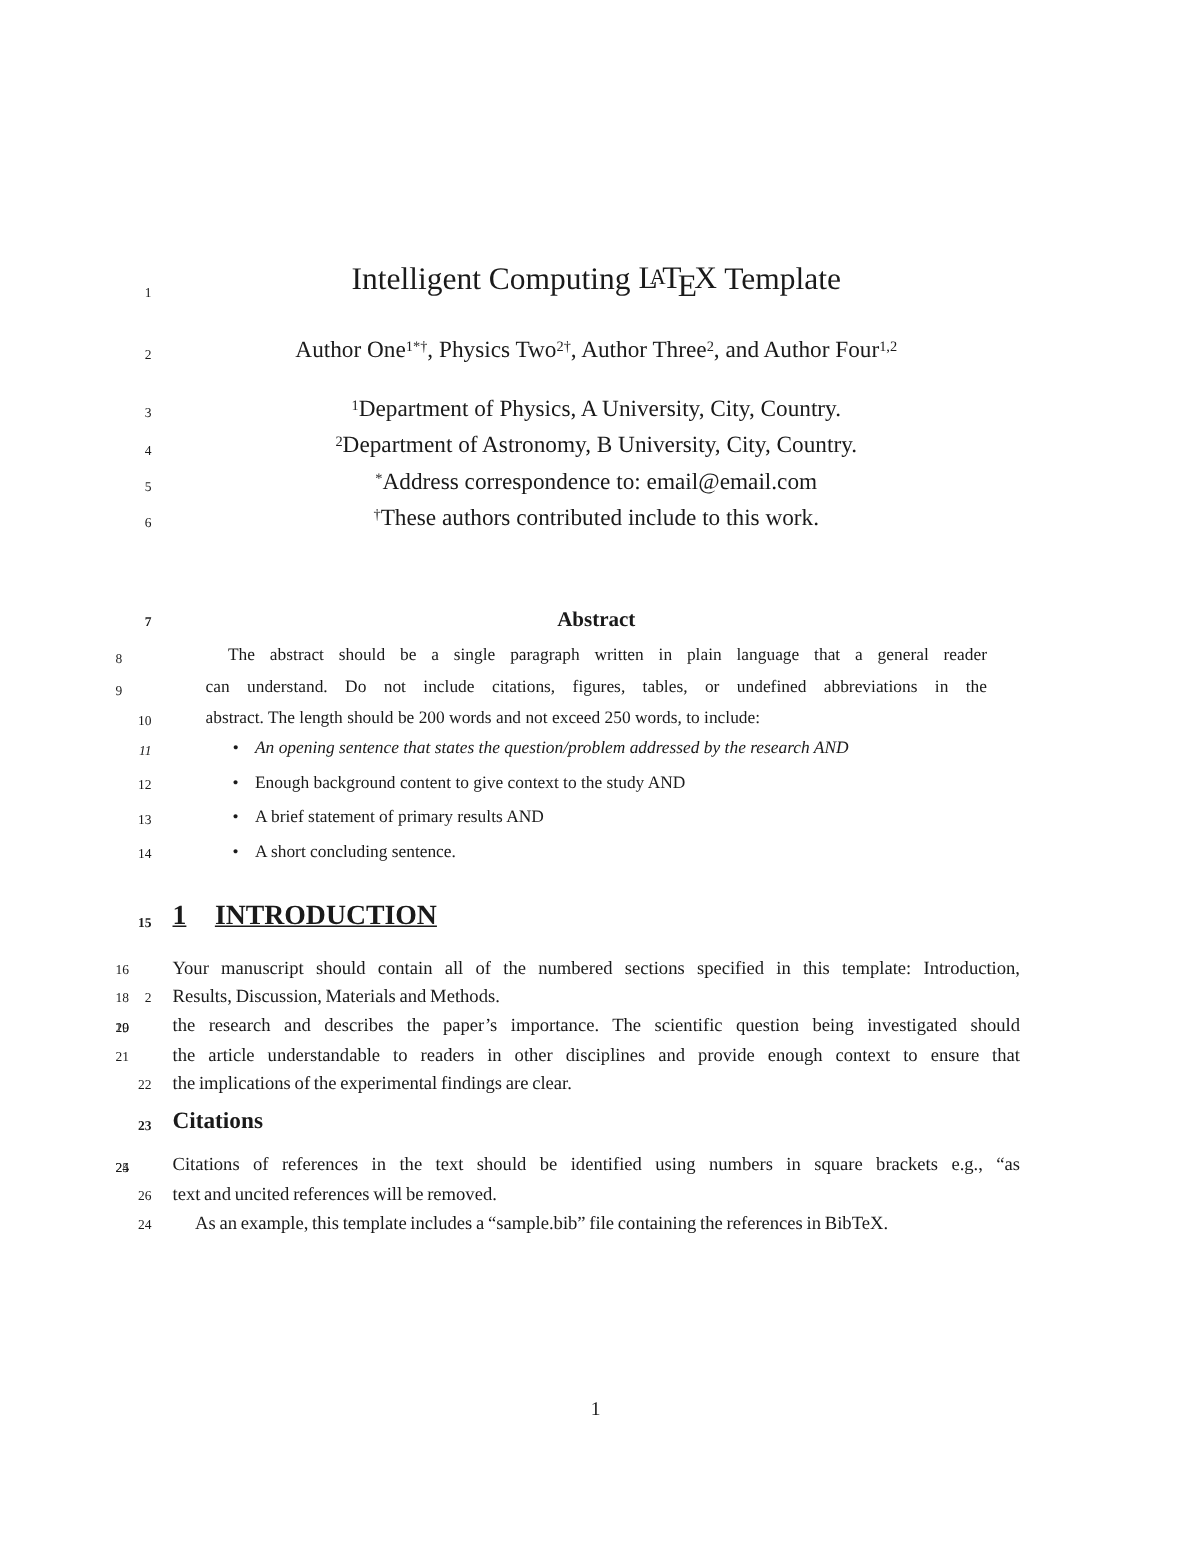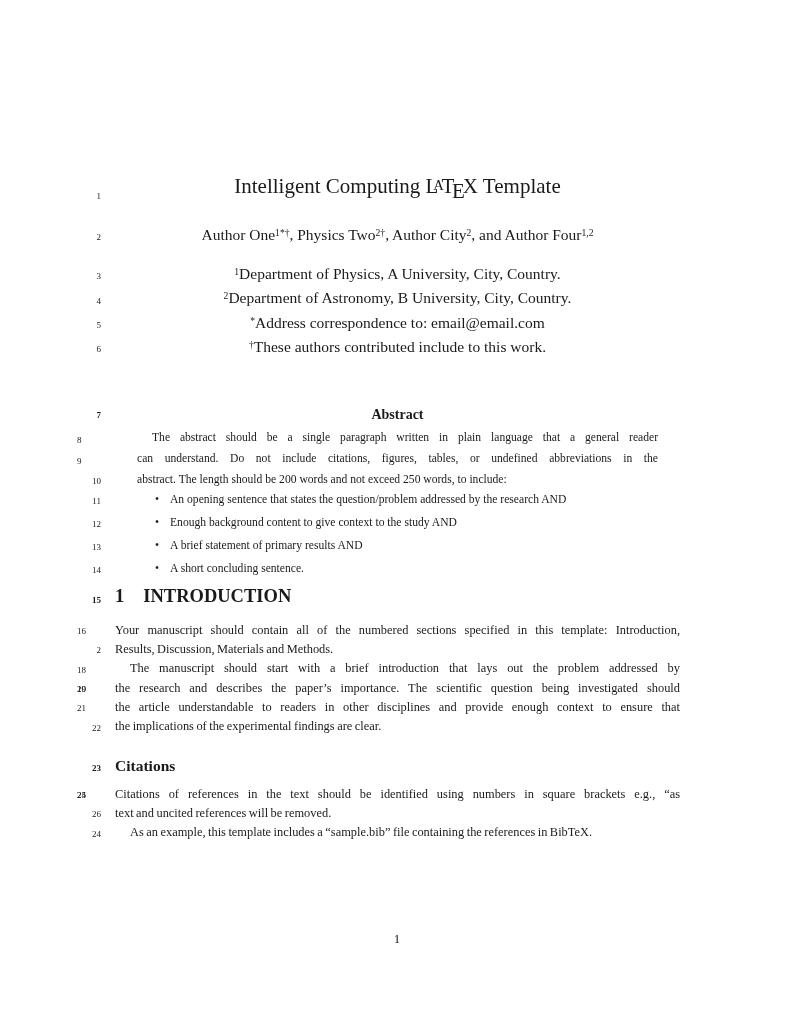--- a/index.html
+++ b/index.html
@@ -18,61 +18,61 @@
   }
   .title   { margin-top: 171px; font-size: 21px; line-height: 28px; text-align: center; }
   .authors { margin-top: 16px; font-size: 15.5px; line-height: 23px; text-align: center; }
   .affil   { font-size: 15.5px; line-height: 22px; text-align: center; }
   .affil-first { margin-top: 15px; }
   .note    { font-size: 15.5px; line-height: 22px; text-align: center; }
   .abs-head { margin-top: 47px; font-size: 14px; line-height: 19px; font-weight: bold; text-align: center; }
   .abs     { font-size: 11.6px; line-height: 20.7px; padding: 0 22px; }
   .abs-first { margin-top: 4px; }
   .bullet  { font-size: 11.6px; line-height: 20px; padding-left: 40px; margin-top: 2.8px; }
-  .bullet-first { margin-top: 0; }
+  .bullet-first { margin-top: 0; font-style: italic; }
   .bullet-glyph { display: inline-block; width: 15px; text-indent: 0; }
-  .sec-head { margin-top: 4px; font-size: 18.5px; line-height: 26px; font-weight: bold; }
+  .sec-head { margin-top: 20px; font-size: 18.5px; line-height: 26px; font-weight: bold; text-decoration: underline; }
   .secnum  { margin-right: 19px; }
-  .sub-head { margin-top: 18px; font-size: 15.5px; line-height: 22px; font-weight: bold; }
+  .sub-head { margin-top: 5px; font-size: 15.5px; line-height: 22px; font-weight: bold; }
   .body    { font-size: 12.4px; line-height: 19.3px; word-spacing: -0.6px; }
   .after-sec { margin-top: 12px; }
   .after-sub { margin-top: 8px; }
   .ind { text-indent: 15px; }
   .j { text-align: justify; text-align-last: justify; }
   .sup { font-size: 62%; vertical-align: 0.45em; letter-spacing: 0; word-spacing: normal; }
   .lA { font-size: 70%; vertical-align: 0.23em; margin-left: -0.36em; margin-right: -0.15em; }
   .lE { vertical-align: -0.21em; margin-left: -0.12em; margin-right: -0.09em; }
   .page-number {
     position: absolute; left: 0; right: 0; top: 931px; text-align: center;
     font-size: 13px; color: #1a1a1a;
   }
 </style>
 </head>
 <body>
 
 <div class="page">
   <div class="content" id="doc-content">
       <div class="line title"><span class="lnum">1</span><span>Intelligent Computing </span><span><span>L</span><span class="lA">A</span><span>T</span><span class="lE">E</span><span>X</span></span><span> Template</span></div>
-      <div class="line authors"><span class="lnum">2</span><span>Author One</span><span class="sup">1*†</span><span>, Physics Two</span><span class="sup">2†</span><span>, Author City</span><span class="sup">2</span><span>, and Author Four</span><span class="sup">1,2</span></div>
+      <div class="line authors"><span class="lnum">2</span><span>Author One</span><span class="sup">1*†</span><span>, Physics Two</span><span class="sup">2†</span><span>, Author Three</span><span class="sup">2</span><span>, and Author Four</span><span class="sup">1,2</span></div>
       <div class="line affil affil-first"><span class="lnum">3</span><span class="sup">1</span><span>Department of Physics, A University, City, Country.</span></div>
       <div class="line affil"><span class="lnum">4</span><span class="sup">2</span><span>Department of Astronomy, B University, City, Country.</span></div>
       <div class="line note"><span class="lnum">5</span><span class="sup">*</span><span>Address correspondence to: email@email.com</span></div>
       <div class="line note"><span class="lnum">6</span><span class="sup">†</span><span>These authors contributed include to this work.</span></div>
       <div class="line abs-head"><span class="lnum">7</span><span>Abstract</span></div>
       <div class="line abs abs-first j ind"><span class="lnum">8</span><span>The abstract should be a single paragraph written in plain language that a general reader</span></div>
       <div class="line abs j"><span class="lnum">9</span><span>can understand. Do not include citations, figures, tables, or undefined abbreviations in the</span></div>
       <div class="line abs"><span class="lnum">10</span><span>abstract. The length should be 200 words and not exceed 250 words, to include:</span></div>
       <div class="line bullet bullet-first"><span class="lnum">11</span><span class="bullet-glyph">•</span><span>An opening sentence that states the question/problem addressed by the research AND</span></div>
       <div class="line bullet"><span class="lnum">12</span><span class="bullet-glyph">•</span><span>Enough background content to give context to the study AND</span></div>
       <div class="line bullet"><span class="lnum">13</span><span class="bullet-glyph">•</span><span>A brief statement of primary results AND</span></div>
       <div class="line bullet"><span class="lnum">14</span><span class="bullet-glyph">•</span><span>A short concluding sentence.</span></div>
       <div class="line sec-head"><span class="lnum">15</span><span class="secnum">1</span><span>INTRODUCTION</span></div>
       <div class="line body after-sec j"><span class="lnum">16</span><span>Your manuscript should contain all of the numbered sections specified in this template: Introduction,</span></div>
       <div class="line body"><span class="lnum">2</span><span>Results, Discussion, Materials and Methods.</span></div>
-      <div class="line body j ind"><span class="lnum">18</span><span>The manuscript should start with a brief introduction that lays out the problem addressed by</span></div>
+      <div class="line body j ind"><span class="lnum">18</span></div>
       <div class="line body j"><span class="lnum">19</span><span>the research and describes the paper’s importance. The scientific question being investigated should</span></div>
       <div class="line body j"><span class="lnum">20</span></div>
       <div class="line body j"><span class="lnum">21</span><span>the article understandable to readers in other disciplines and provide enough context to ensure that</span></div>
       <div class="line body"><span class="lnum">22</span><span>the implications of the experimental findings are clear.</span></div>
       <div class="line sub-head"><span class="lnum">23</span><span>Citations</span></div>
       <div class="line body after-sub j"><span class="lnum">24</span><span>Citations of references in the text should be identified using numbers in square brackets e.g., “as</span></div>
       <div class="line body j"><span class="lnum">25</span></div>
       <div class="line body"><span class="lnum">26</span><span>text and uncited references will be removed.</span></div>
       <div class="line body ind"><span class="lnum">24</span><span>As an example, this template includes a “sample.bib” file containing the references in BibTeX.</span></div>
     </div>

